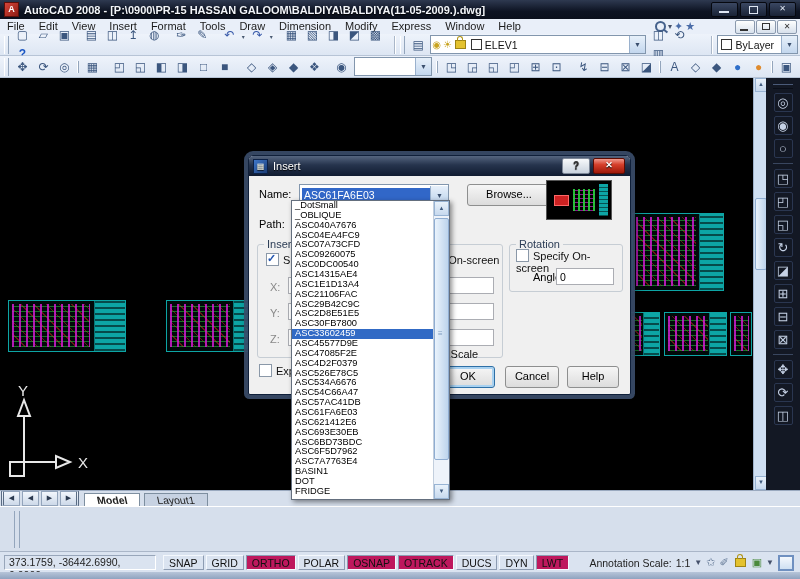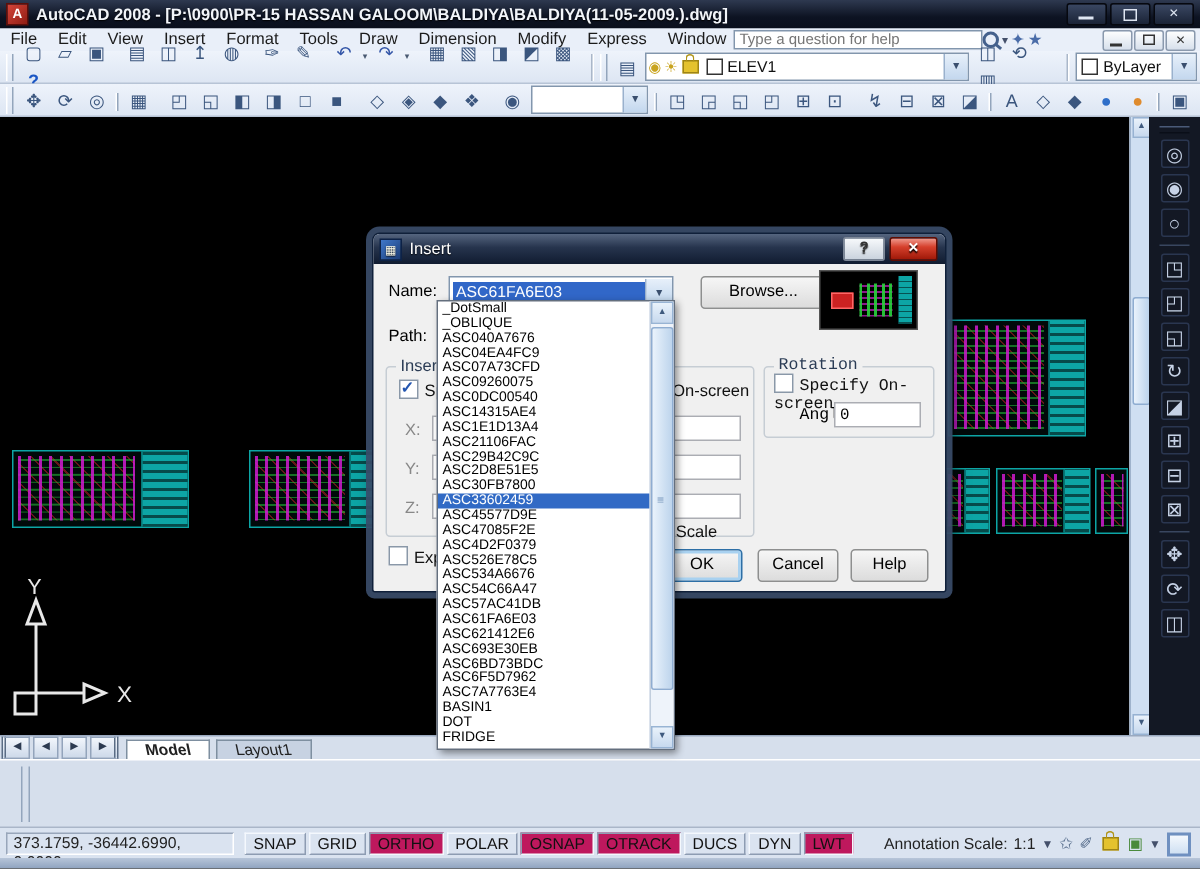--- a/index.html
+++ b/index.html
@@ -183,21 +183,20 @@
         </div>
       <div class="wbtn">
           <span class="sq"></span>
         </div>
       <div class="wbtn">✕</div>
     </div>
   </div>
 
   <div id="menubar">
     <span id="menuitems"><span class="menuitem">File</span><span class="menuitem">Edit</span><span class="menuitem">View</span><span class="menuitem">Insert</span><span class="menuitem">Format</span><span class="menuitem">Tools</span><span class="menuitem">Draw</span><span class="menuitem">Dimension</span><span class="menuitem">Modify</span><span class="menuitem">Express</span><span class="menuitem">Window</span><span class="menuitem">Help</span></span>
-    <input id="helpsearch" placeholder="Type a question for help" style="">
     <span id="searchgrp">
       <span class="mag"></span>
       <span class="mini">▾</span>
       <span class="mini" style="font-size:11px;color:#4a6ca8;">✦</span>
       <span class="mini" style="font-size:11px;color:#4a6ca8;">★</span>
     </span>
     <span id="mdibtns">
       <span class="mbtn">
           <span class="bar"></span>
         </span>
@@ -381,21 +380,21 @@
 
     <div class="group" style="left:136px;top:88px;width:116px;height:112px;">
       <span class="glabel">Scale</span>
       <div style="position:absolute;left:6px;top:8px;"><span class="cb"></span><span>Specify On-screen</span></div>
       <div class="field" style="left:22px;top:32px;width:86px;"></div>
       <div class="field" style="left:22px;top:58px;width:86px;"></div>
       <div class="field" style="left:22px;top:84px;width:86px;"></div>
       <div style="position:absolute;left:6px;top:102px;"><span class="cb"></span><span>Uniform Scale</span></div>
     </div>
 
-    <div class="group" style="left:260px;top:88px;width:112px;height:46px;font-family:Liberation Mono, monospace;">
+    <div class="group" style="left:260px;top:88px;width:112px;height:46px;">
       <span class="glabel">Rotation</span>
       <div style="position:absolute;left:6px;top:4px;"><span class="cb"></span><span>Specify On-screen</span></div>
       <span class="dlabel" style="left:23px;top:26px;text-align:center;">Angle:</span>
       <div class="field" style="left:46px;top:23px;width:58px;">0</div>
     </div>
 
 
     <div style="position:absolute;left:10px;top:208px;"><span class="cb"></span><span>Explode</span></div>
 
     <div class="btn default" style="left:192px;top:210px;width:52px;">OK</div>

